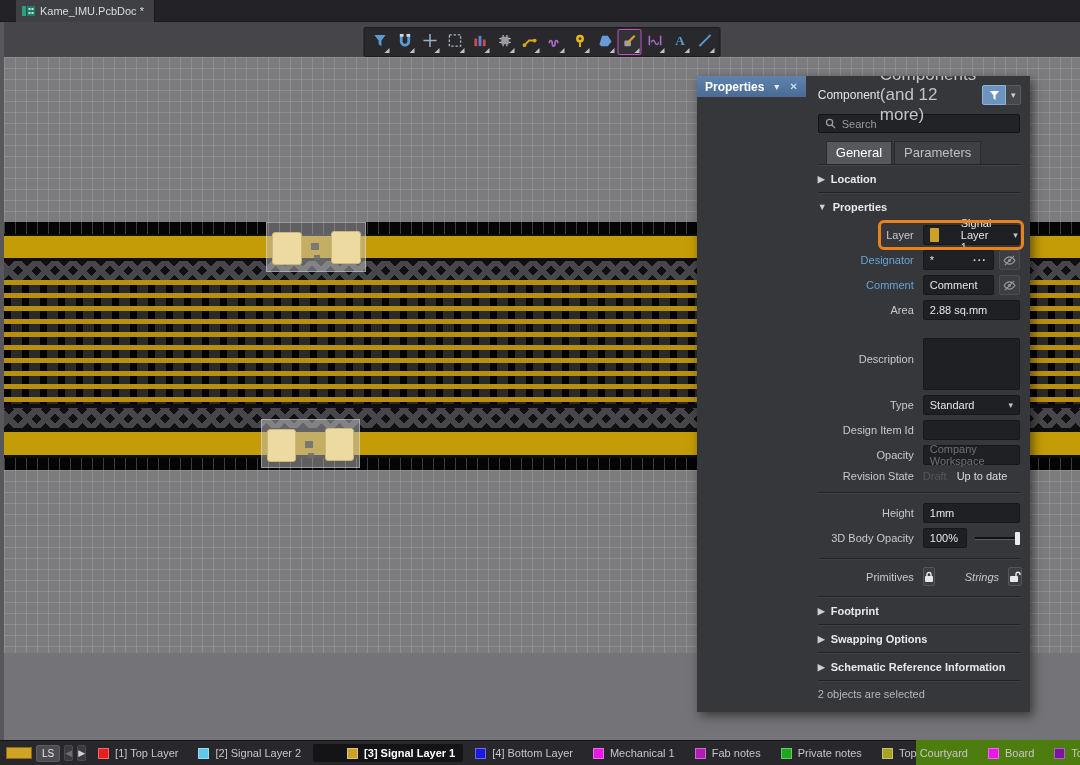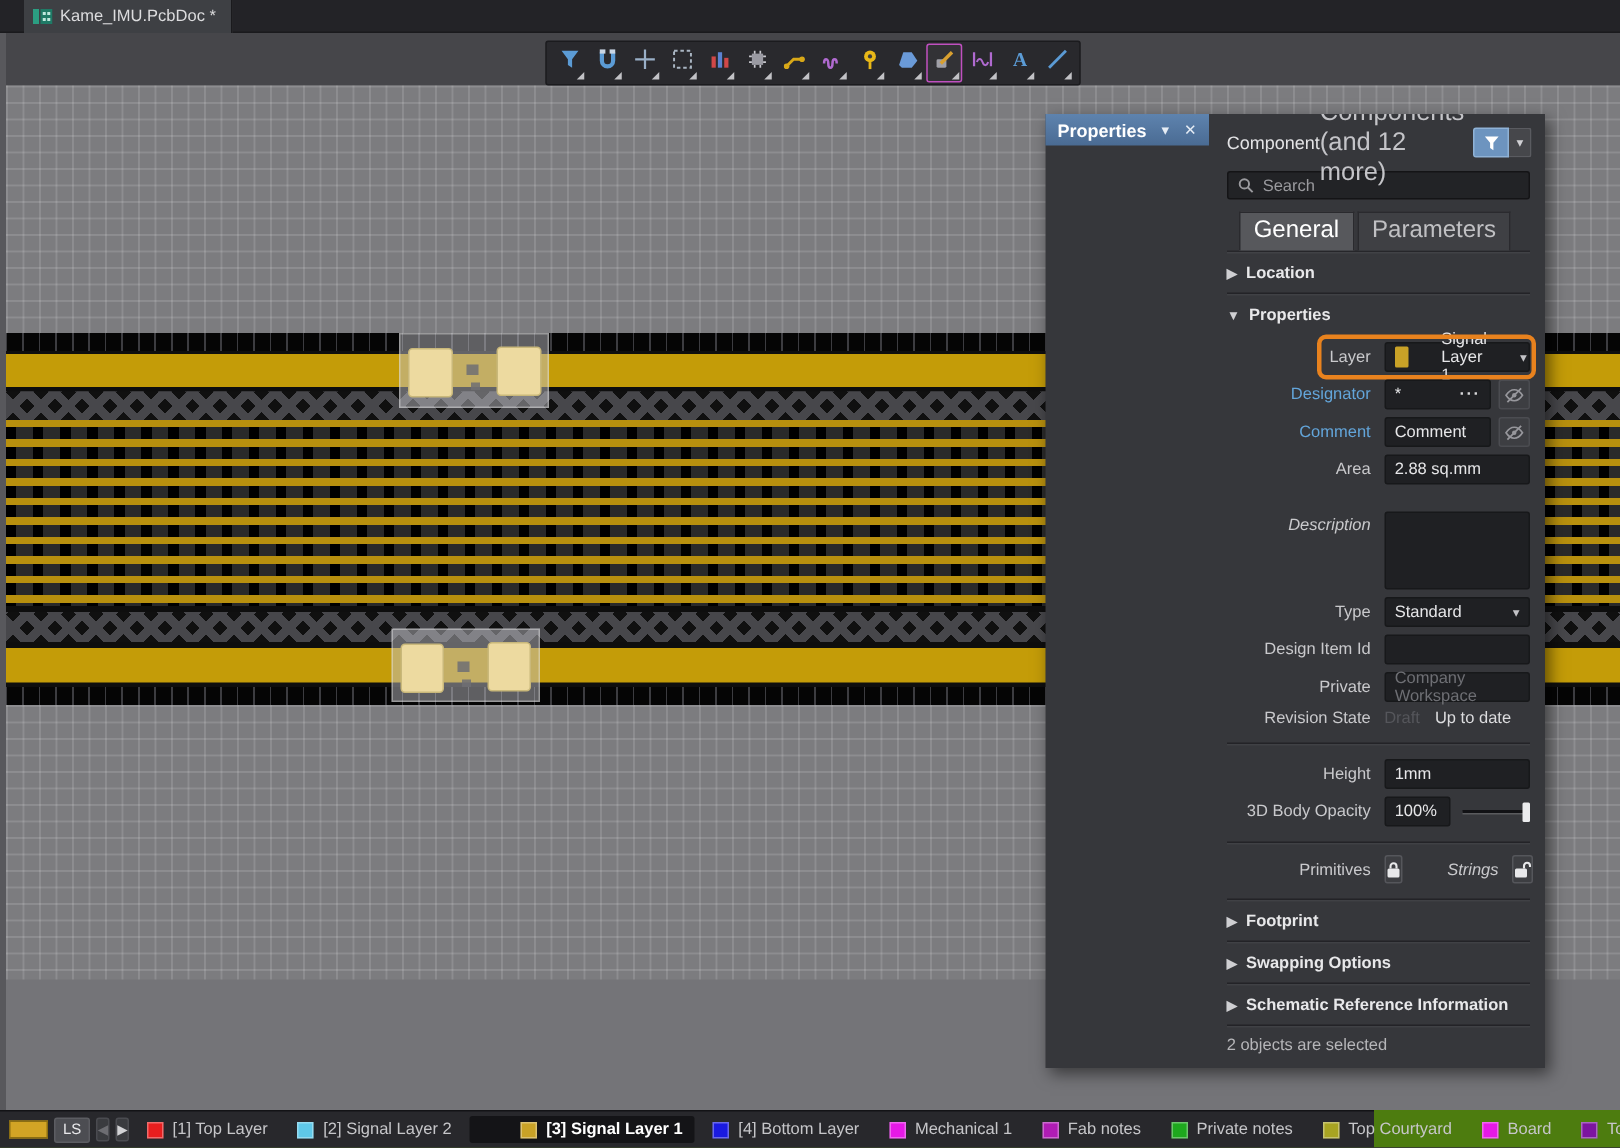--- a/index.html
+++ b/index.html
@@ -70,32 +70,32 @@
   .split-btn .seg-filter { width:24px; height:20px; background:#6d94bf; border:1px solid #8fb2d6; border-radius:2px 0 0 2px;
     display:flex; align-items:center; justify-content:center; cursor:pointer; }
   .split-btn .seg-caret { width:15px; height:20px; background:#46474b; border:1px solid #5a5b60; border-left:none; border-radius:0 2px 2px 0;
     color:#d0d0d4; font-size:9px; display:flex; align-items:center; justify-content:center; cursor:pointer; }
 
   .search-box { margin-top:8px; height:19px; background:#222326; border:1px solid #141416; border-radius:2px;
     display:flex; align-items:center; padding:0 6px; gap:6px; }
   .search-box .ph { color:#9a9a9e; }
 
   .ptabs { display:flex; gap:2px; margin:8px 0 0 8px; }
-  .ptab { padding:3px 9px 4px; font-size:16px; color:#c0c0c3; background:#3f4044; border:1px solid #2a2a2e; border-bottom:none; cursor:pointer; }
+  .ptab { padding:3px 9px 4px; font-size:13px; color:#c0c0c3; background:#3f4044; border:1px solid #2a2a2e; border-bottom:none; cursor:pointer; }
   .ptab.active { background:#57585c; color:#fff; }
   .ptabs-underline { height:1px; background:#26262a; box-shadow:0 1px 0 rgba(255,255,255,0.06); }
 
   .section-h { display:flex; align-items:center; gap:6px; padding:8px 0 7px; color:#e8e8ea; font-weight:bold; cursor:pointer; }
   .section-h .arr { font-size:9px; color:#cfcfd2; }
   .divider { height:1px; background:#232327; box-shadow:0 1px 0 rgba(255,255,255,0.05); }
 
   .row { display:flex; align-items:center; margin-top:5px; position:relative; }
   .lbl { width:96px; text-align:right; margin-right:9px; color:#c9c9cc; flex:none; }
   .lbl.link { color:#63a5da; }
-  .lbl.top { align-self:flex-start; margin-top:3px;font-style:italic; }
+  .lbl.top { align-self:flex-start; margin-top:15px; }
   .field { flex:1; min-width:0; height:20px; background:#1f2023; border:1px solid #17181a; border-radius:2px;
     display:flex; align-items:center; padding:0 6px; color:#e6e6e8; gap:22px; }
   .field .dots { margin-left:auto; color:#d8d8da; letter-spacing:1px; font-weight:bold; cursor:pointer; }
   .field.dd { cursor:pointer; }
   .field .caret { margin-left:auto; color:#c2c2c6; font-size:9px; }
   .field .placeholder { color:#6e6f74; }
   .swatch-sm { width:9px; height:14px; border-radius:1px; flex:none; }
   .eye-btn { width:21px; height:20px; margin-left:5px; flex:none; background:#3d3e42; border:1px solid #4b4c51; border-radius:2px;
     display:flex; align-items:center; justify-content:center; cursor:pointer; }
   .annot { position:absolute; left:60px; right:-4px; top:-5px; bottom:-5px; border:3px solid #e8821e; border-radius:6px; pointer-events:none; }
@@ -375,21 +375,21 @@
           <span class="caret">▾</span>
         </div>
       </div>
 
       <div class="row">
         <span class="lbl">Design Item Id</span>
         <div class="field"></div>
       </div>
 
       <div class="row">
-        <span class="lbl">Private</span>
+        <span class="lbl">Opacity</span>
         <div class="field">
           <span class="placeholder">Company Workspace</span>
         </div>
       </div>
 
       <div class="row rev-row">
         <span class="lbl">Revision State</span>
         <span class="dim">Draft</span>
         <span class="val">Up to date</span>
       </div>

